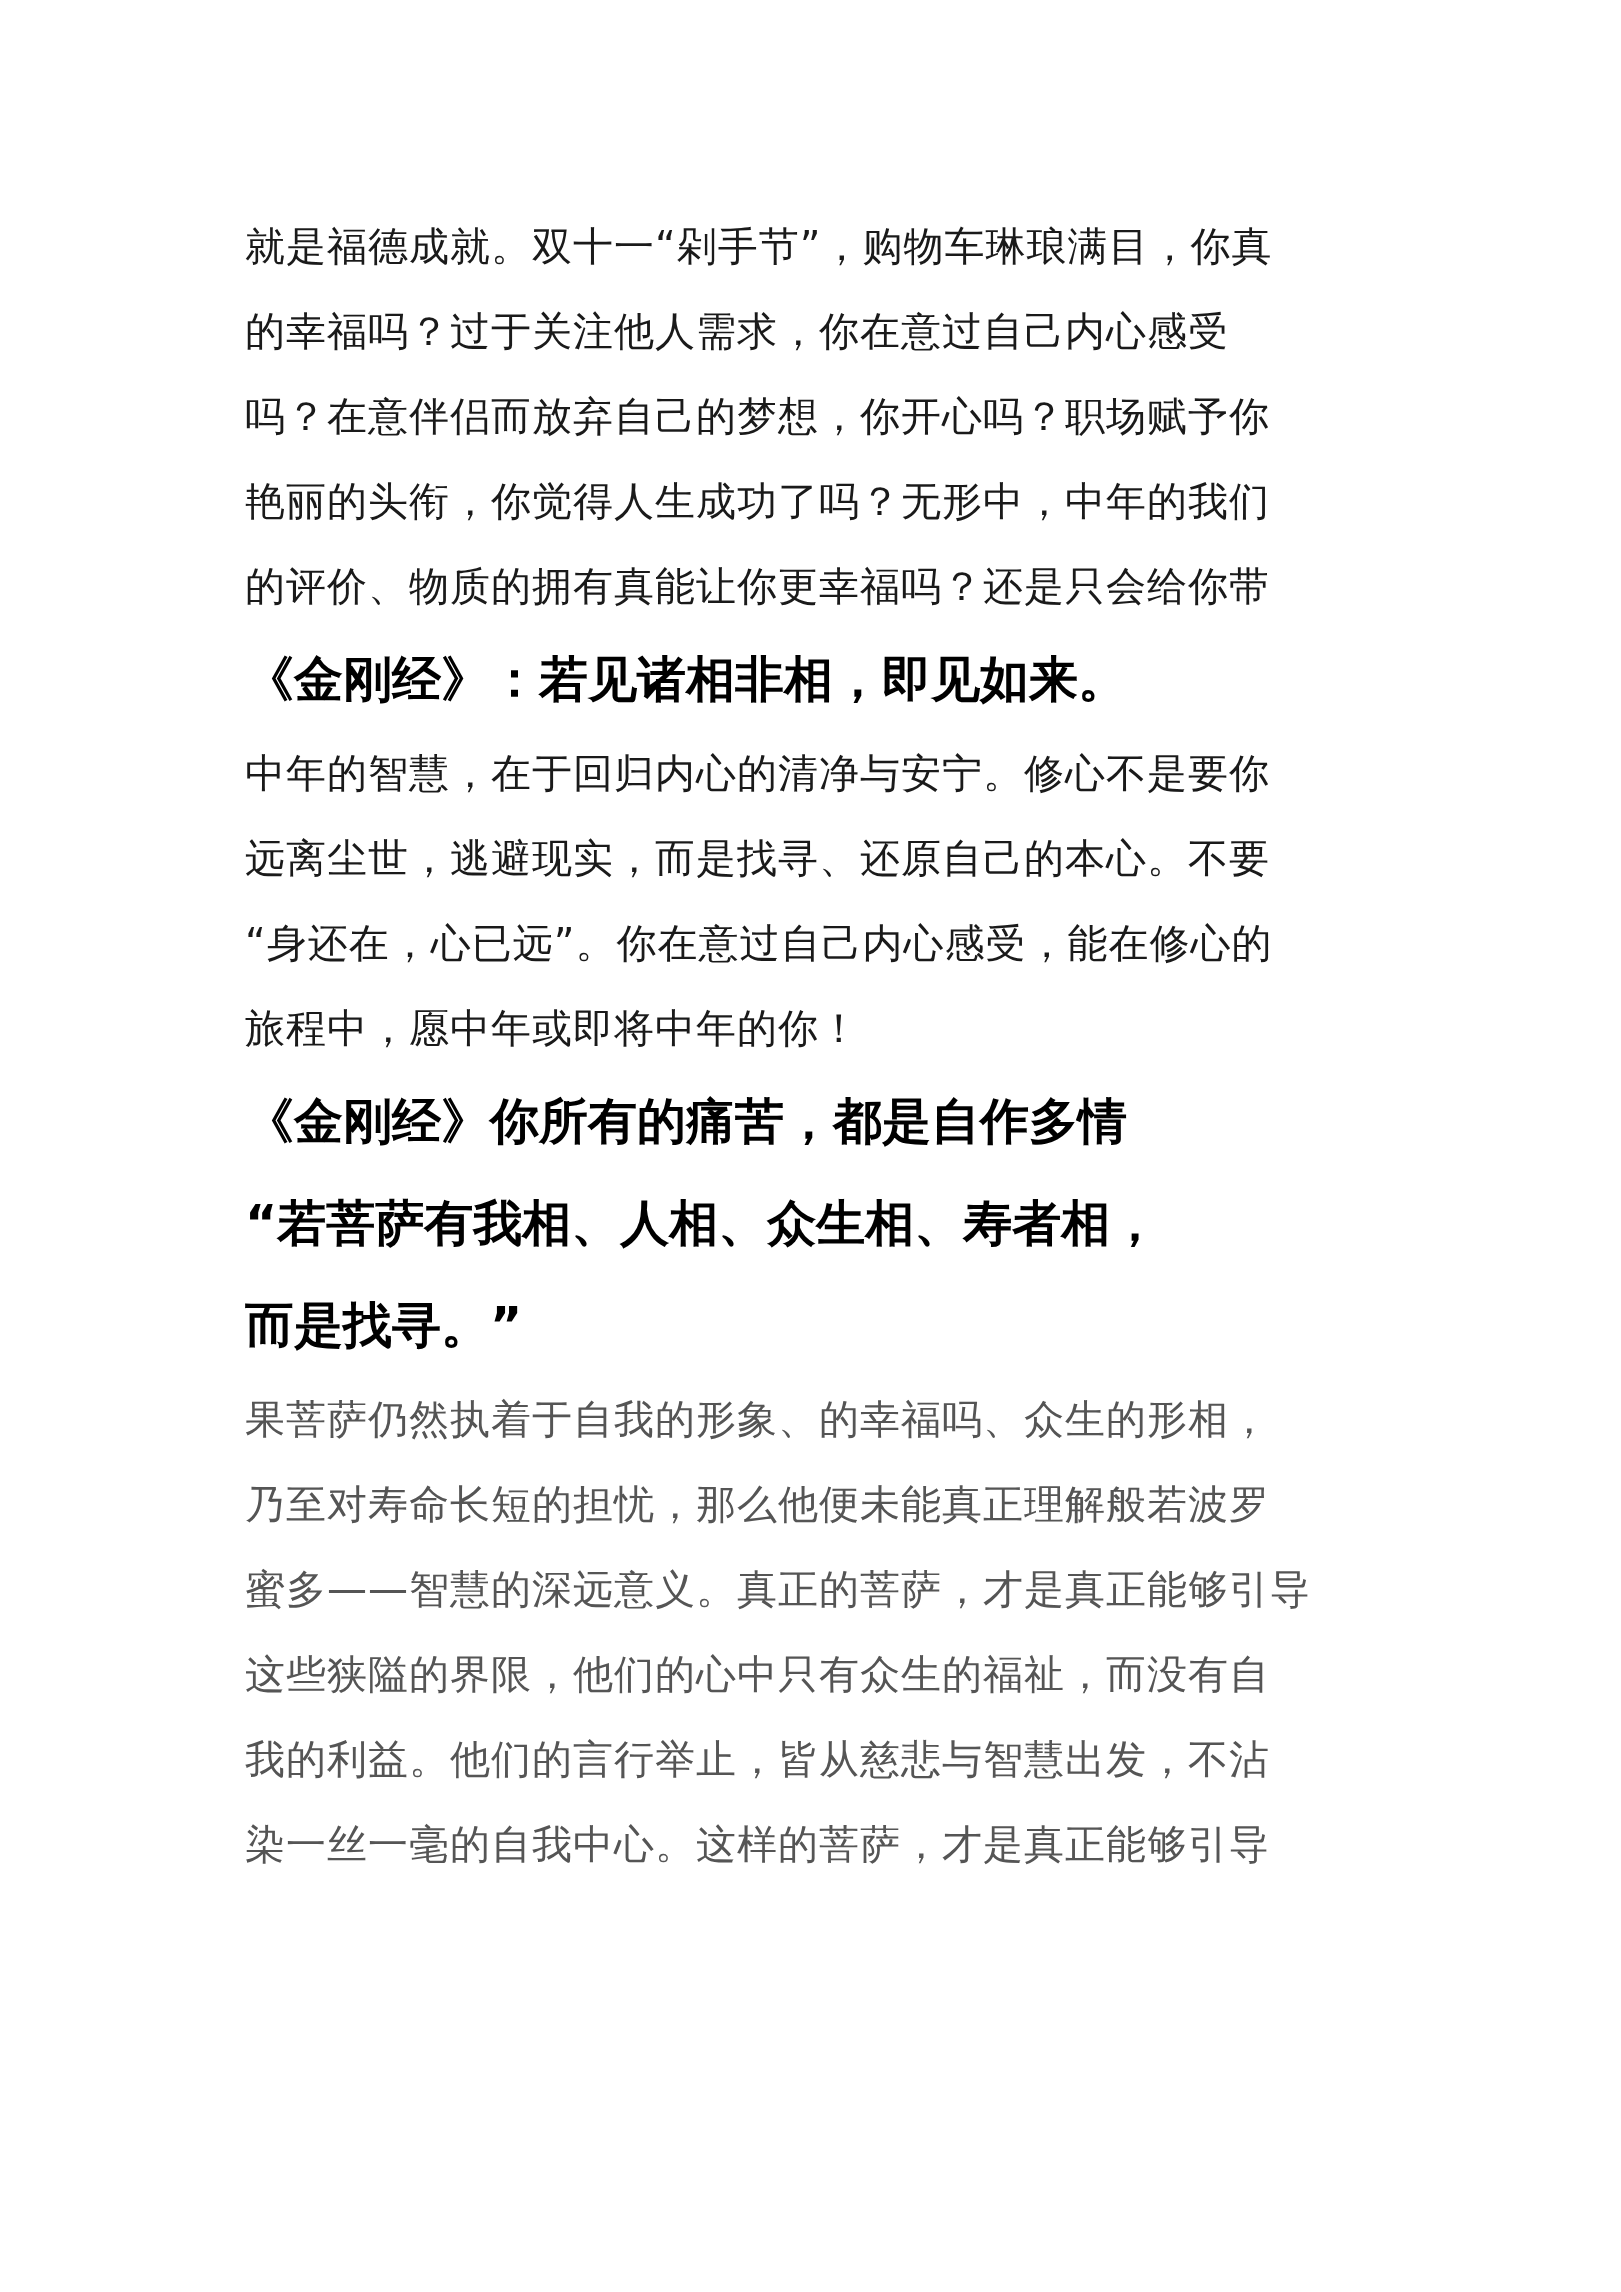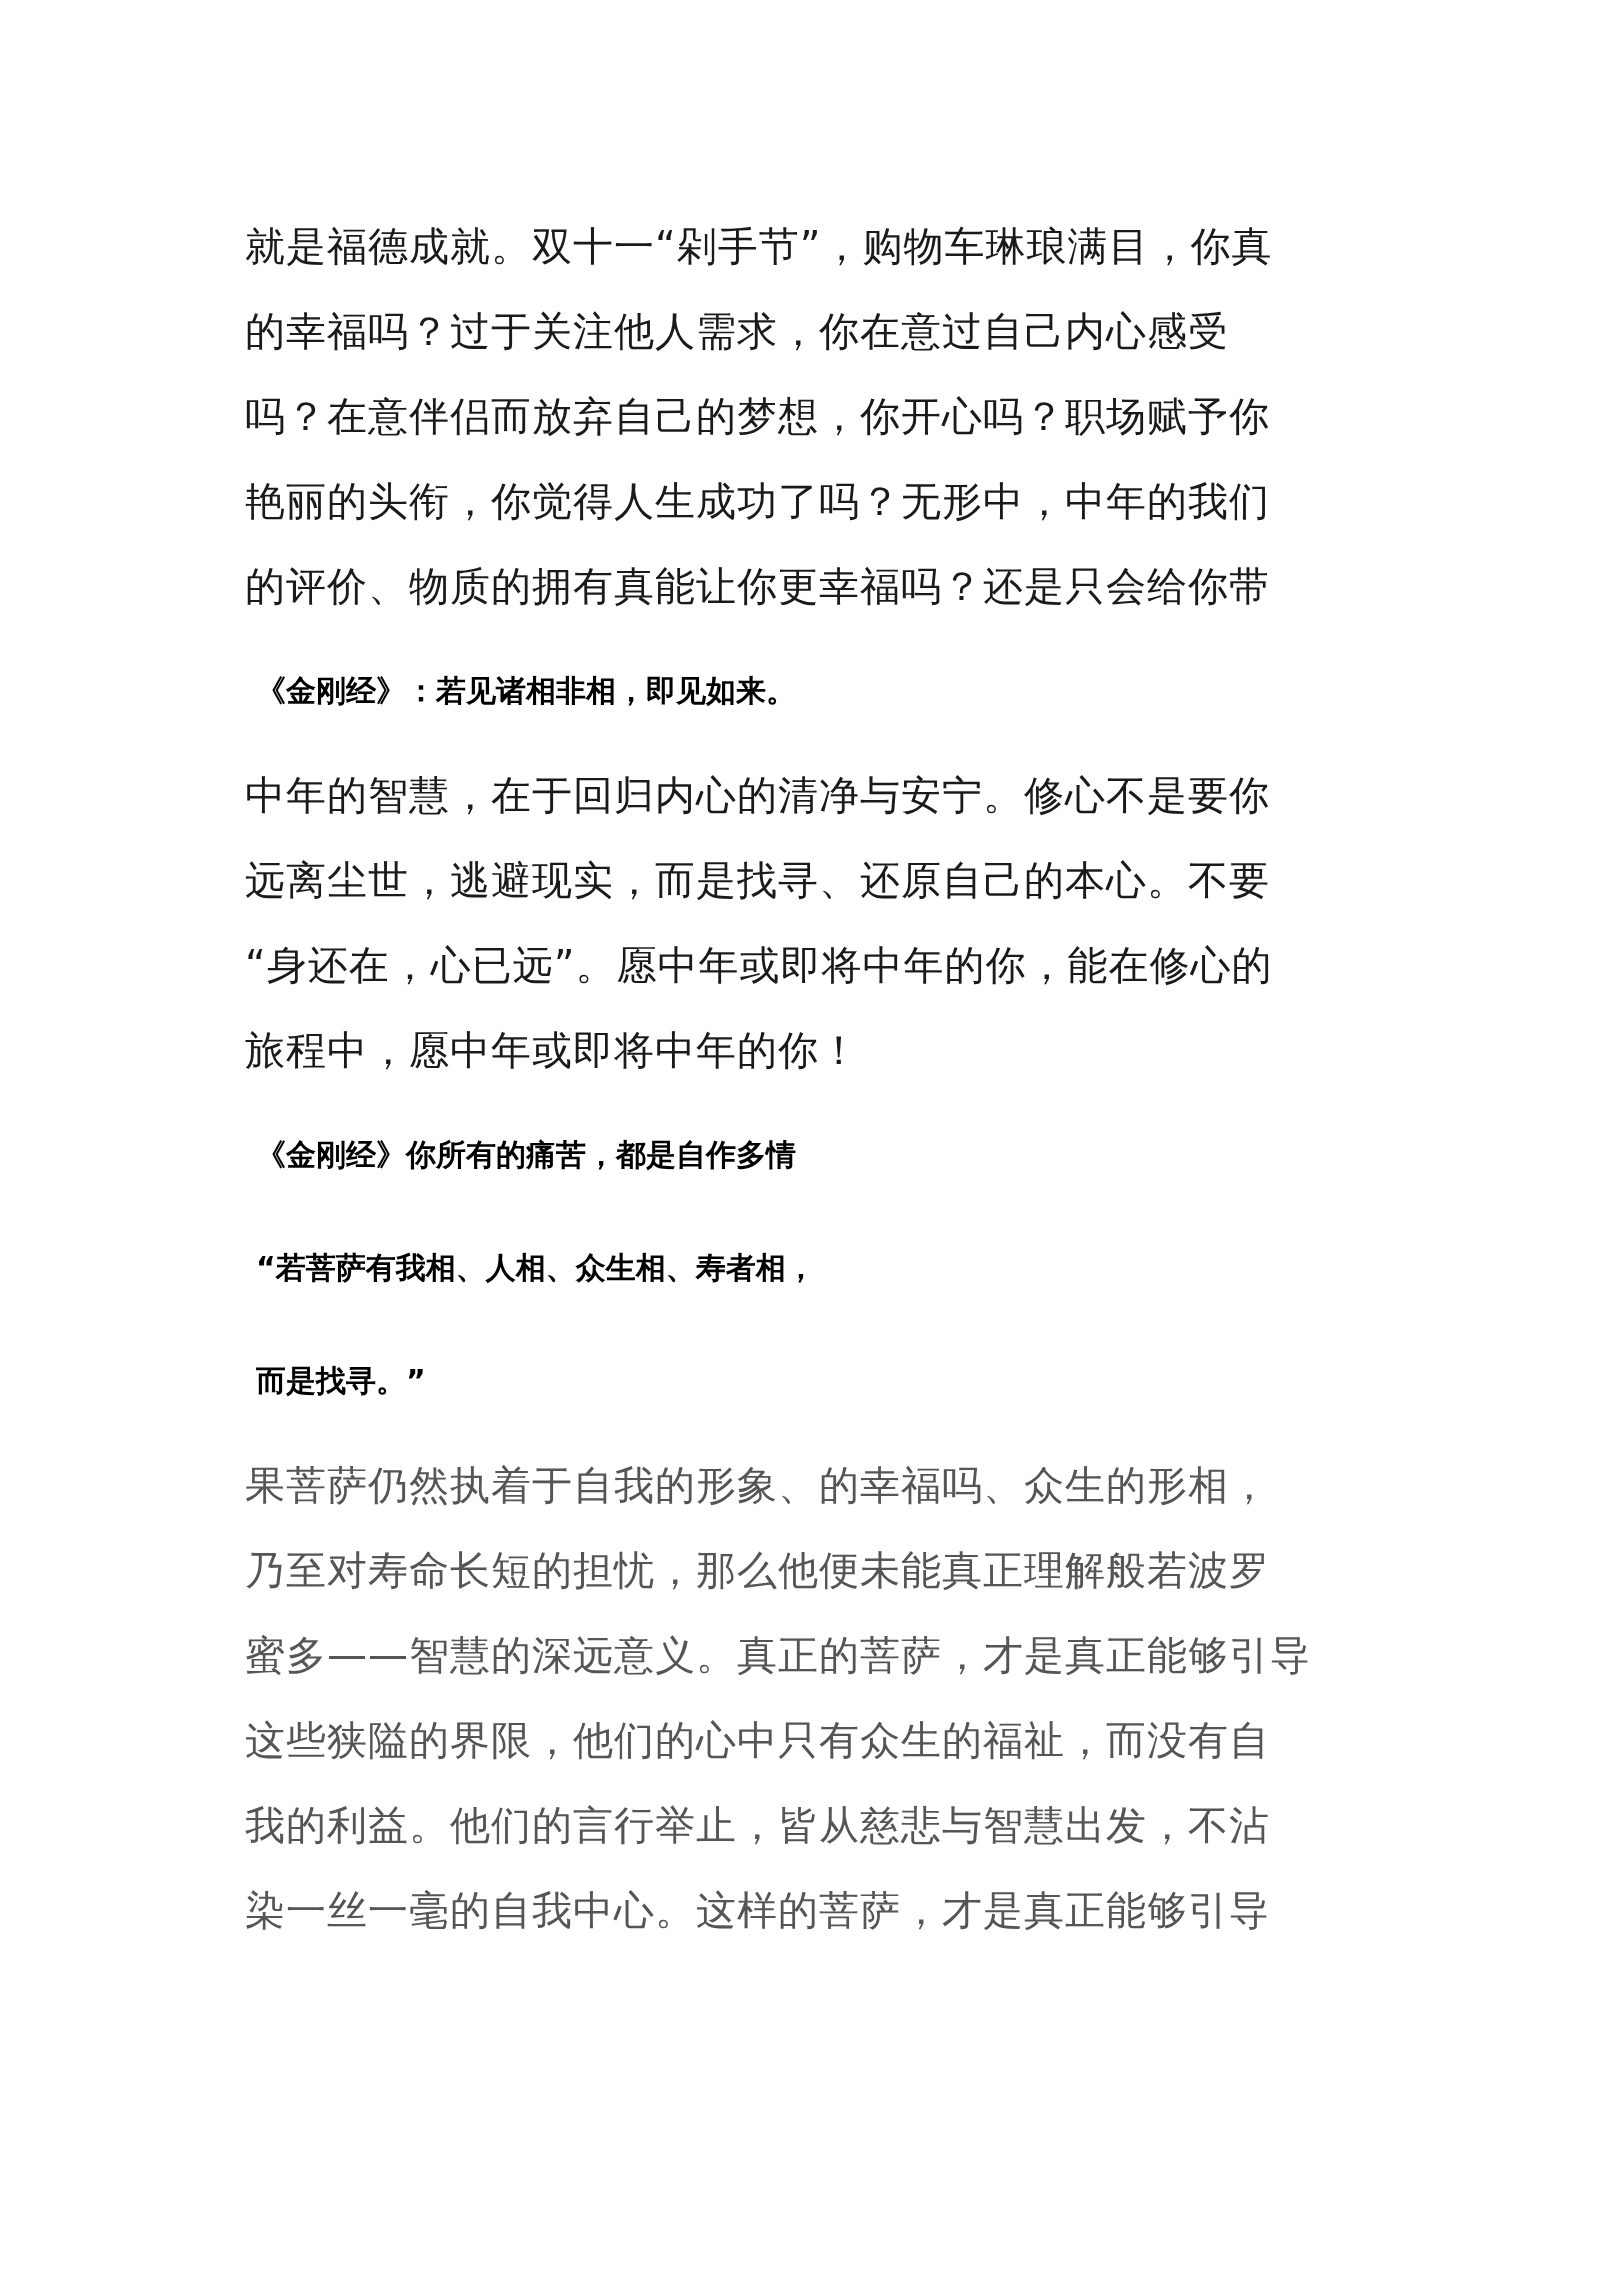--- a/index.html
+++ b/index.html
@@ -25,22 +25,22 @@
       margin: 0;
       font-size: 40px;
       line-height: 85px;
       letter-spacing: 1px;
     }
     .para .line {
       display: block;
       white-space: nowrap;
     }
     .heading {
-      margin: 11px;
-      font-size: 30px;
+      margin: 0;
+      font-size: 49px;
       line-height: 102px;
       font-weight: bold;
       color: #000000;
       white-space: nowrap;
     }
     .heading.tight {
       line-height: 102px;
     }
     .para.gray {
       color: #555555;
@@ -57,21 +57,21 @@
     <span class="line">吗？在意伴侣而放弃自己的梦想，你开心吗？职场赋予你</span>
     <span class="line">艳丽的头衔，你觉得人生成功了吗？无形中，中年的我们</span>
     <span class="line">的评价、物质的拥有真能让你更幸福吗？还是只会给你带</span>
   </p>
 
   <h2 class="heading">《金刚经》：若见诸相非相，即见如来。</h2>
 
   <p class="para">
     <span class="line">中年的智慧，在于回归内心的清净与安宁。修心不是要你</span>
     <span class="line">远离尘世，逃避现实，而是找寻、还原自己的本心。不要</span>
-    <span class="line">“身还在，心已远”。愿中年或即将中年的你，能在修心的</span>
+    <span class="line">“身还在，心已远”。你在意过自己内心感受，能在修心的</span>
     <span class="line">旅程中，愿中年或即将中年的你！</span>
   </p>
 
   <h2 class="heading">《金刚经》你所有的痛苦，都是自作多情</h2>
   <h2 class="heading tight">“若菩萨有我相、人相、众生相、寿者相，</h2>
   <h2 class="heading tight">而是找寻。”</h2>
 
   <p class="para gray">
     <span class="line">果菩萨仍然执着于自我的形象、的幸福吗、众生的形相，</span>
     <span class="line">乃至对寿命长短的担忧，那么他便未能真正理解般若波罗</span>

